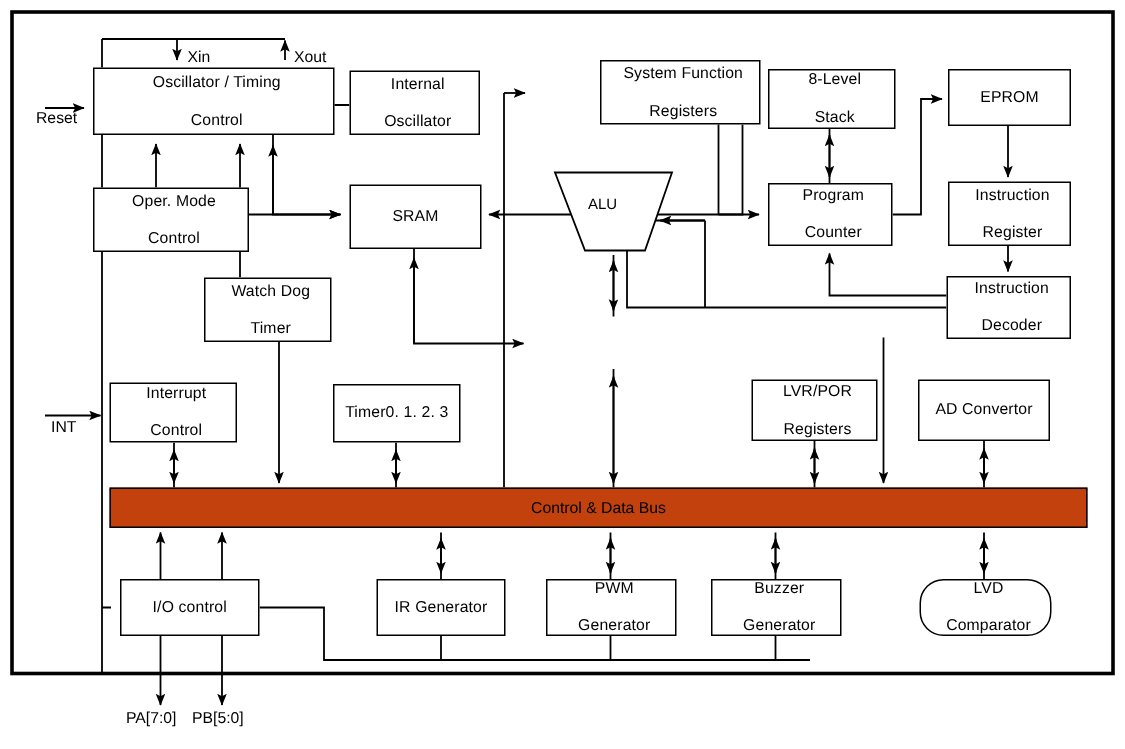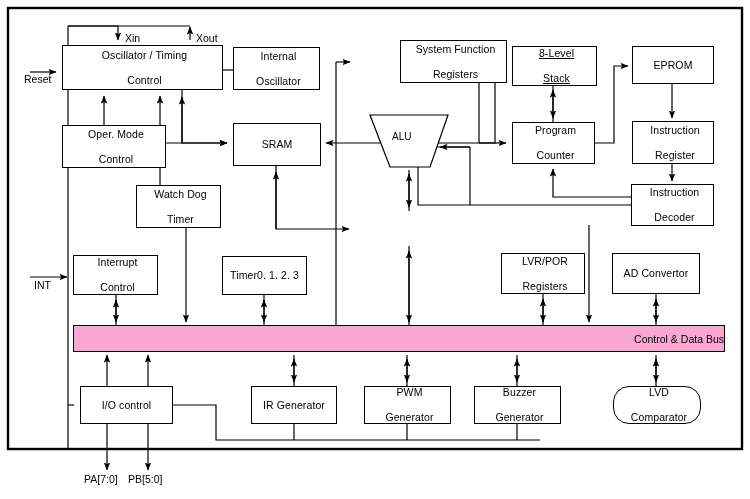--- a/index.html
+++ b/index.html
@@ -4,22 +4,22 @@
 <style>
   html,body{margin:0;padding:0;background:#ffffff;}
   body{font-family:"Liberation Sans",sans-serif;}
   #stage{position:relative;width:750px;height:499px;background:#ffffff;overflow:hidden;}
   #diagram{position:absolute;left:0;top:0;width:750px;height:499px;}
   .blk{position:absolute;box-sizing:border-box;border:1px solid #000;background:#fff;
        display:flex;align-items:center;justify-content:center;text-align:center;
        font-size:10.5px;line-height:12.5px;color:#000;letter-spacing:.1px;}
   .blk span{display:block;width:100%;padding:0 2px;}
   .lbl{position:absolute;font-size:10.5px;line-height:12px;color:#000;white-space:nowrap;}
-  .busbox{position:absolute;box-sizing:border-box;border:1px solid #000;background:#f9a8d4;
-          display:flex;align-items:center;justify-content:flex-end;font-size:10.5px;color:#000;}
+  .busbox{position:absolute;box-sizing:border-box;border:1px solid #000;background:#c2410c;
+          display:flex;align-items:center;justify-content:center;font-size:10.5px;color:#000;}
   .alu-label{position:absolute;font-size:10px;color:#000;}
 </style>
 </head>
 <body>
 
 <div id="stage">
 
   <svg id="diagram" viewBox="0 0 750 499">
     <defs>
       <marker id="ah" markerWidth="9" markerHeight="9" refX="7.5" refY="3.2" orient="auto" markerUnits="userSpaceOnUse">
@@ -145,21 +145,21 @@
   </div>
 
   <div class="blk" style="left:233px;top:47px;width:87px;height:43px;">
     <span><span>Internal</span><br><span>Oscillator</span></span>
   </div>
 
   <div class="blk" style="left:356px;top:40px;width:107px;height:43px;margin-left:44px;">
     <span><span>System Function</span><br><span>Registers</span></span>
   </div>
 
-  <div class="blk" style="left:512px;top:46px;width:85px;height:40px;text-decoration:underline;">
+  <div class="blk" style="left:512px;top:46px;width:85px;height:40px;">
     <span><span>8-Level</span><br><span>Stack</span></span>
   </div>
 
   <div class="blk" style="left:632px;top:46px;width:82px;height:38px;">
     <span>EPROM</span>
   </div>
 
   <div class="blk" style="left:62px;top:125px;width:104px;height:43px;">
     <span><span>Oper. Mode</span><br><span>Control</span></span>
   </div>

